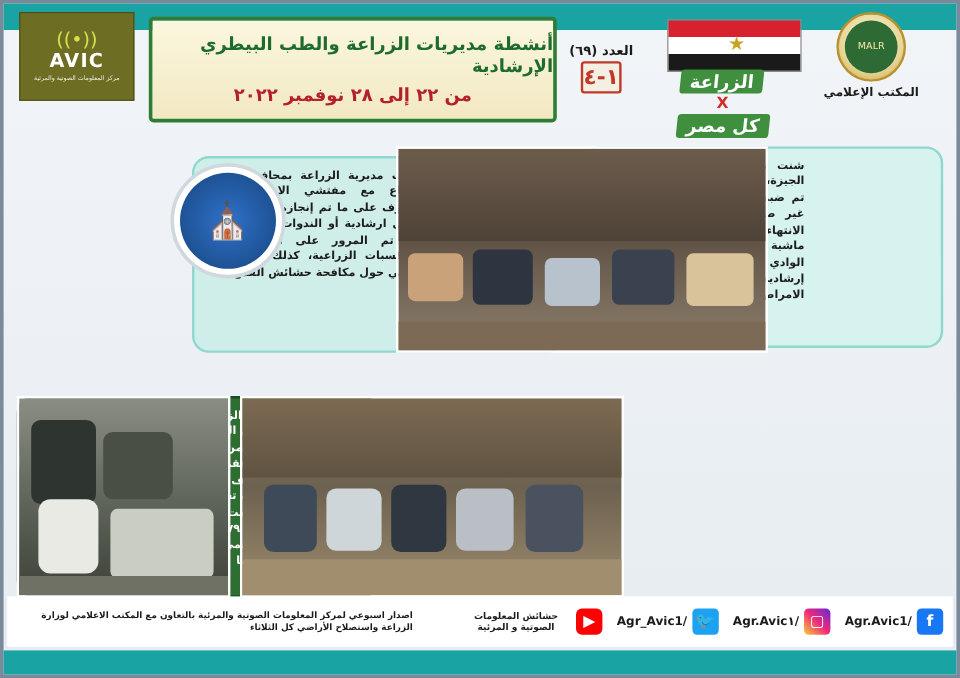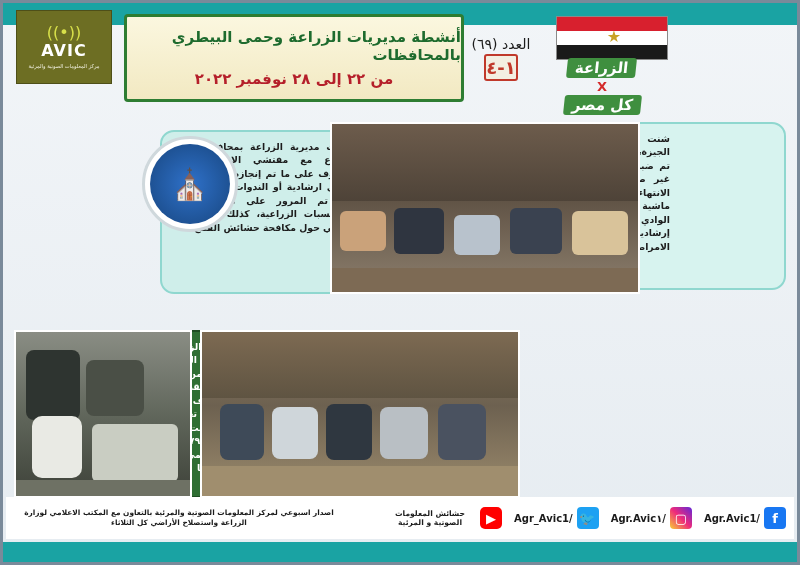--- a/index.html
+++ b/index.html
@@ -81,21 +81,21 @@
   .brand-green2 {
     display: inline-block;
     background: #3f8f3f; color: #ffffff;
     font-size: 15px; font-weight: bold; padding: 1px 8px;
     border-radius: 3px;
     transform: skewX(-6deg);
   }
   .issue-no {
     position: absolute; right: 258px; top: 30px; text-align: center; width: 70px;
   }
-  .issue-label { font-size: 14px; font-weight: normal; color: #1b1b1b; }
+  .issue-label { font-size: 11px; font-weight: bold; color: #1b1b1b; }
   .issue-badge {
     margin-top: 2px;
     background: #f3efe2; border: 2px solid #c0392b;
     color: #c0392b; font-size: 18px; font-weight: bold;
     padding: 1px 0; display: inline-block; border-radius: 3px;
   }
   .title-box {
     position: absolute; right: 330px; left: 118px; top: 8px; height: 88px;
     background: linear-gradient(180deg,#fbf7df 0%, #f2e9c2 100%);
     border: 3px solid #2e7d32;
@@ -199,57 +199,63 @@
     display: flex; align-items: center; justify-content: center;
     color: #fff; font-size: 13px; font-weight: bold;
   }
   .soc-fb { background: #1877f2; }
   .soc-ig { background: linear-gradient(45deg,#f9ce34,#ee2a7b,#6228d7); }
   .soc-tw { background: #1da1f2; }
   .soc-yt { background: #ff0000; border-radius: 5px; }
   .soc-label { font-size: 10px; font-weight: bold; color: #1b1b1b; }
   .footer-note {
     margin-right: auto; font-size: 7.4px; color: #1b1b1b; font-weight: bold;
-    text-align: center; max-width: 330px; line-height: 1.3;
+    text-align: right; max-width: 330px; line-height: 1.3;
   }
   .footer-center {
     font-size: 7.6px; font-weight: bold; color: #1b1b1b; text-align: center;
     line-height: 1.25; width: 92px;
   }
 </style>
 </head>
 <body>
 
 <div id="page">
   <div class="frame-outer"></div>
   <div class="teal-bar top"></div>
   <div class="teal-bar bottom"></div>
 
   <div class="header">
 
+    <div class="logo-left">
+      <div class="logo-circle">
+        <div class="inner">MALR</div>
+      </div>
+      <div class="logo-caption">المكتب الإعلامي</div>
+    </div>
 
     <div class="flag-block">
       <div class="flag">
         <div class="eagle">★</div>
       </div>
     </div>
 
     <div class="arabic-brand">
       <div class="brand-green">الزراعة</div>
       <div class="brand-x">X</div>
       <div class="brand-green2">كل مصر</div>
     </div>
 
     <div class="issue-no">
       <div class="issue-label">العدد (٦٩)</div>
       <div class="issue-badge">١-٤</div>
     </div>
 
     <div class="title-box">
-      <div class="title-line1">أنشطة مديريات الزراعة  وحمى البيطري بالمحافظات</div>
+      <div class="title-line1">أنشطة مديريات الزراعة  والطب البيطري الإرشادية</div>
       <div class="title-line2">من ٢٢ إلى ٢٨ نوفمبر ٢٠٢٢</div>
     </div>
 
     <div class="logo-right">
       <div class="avic-box">
         <div class="avic-wave">((•))</div>
         <div class="avic-name">AVIC</div>
         <div class="avic-sub">مركز المعلومات الصوتية والمرئية</div>
       </div>
     </div>

